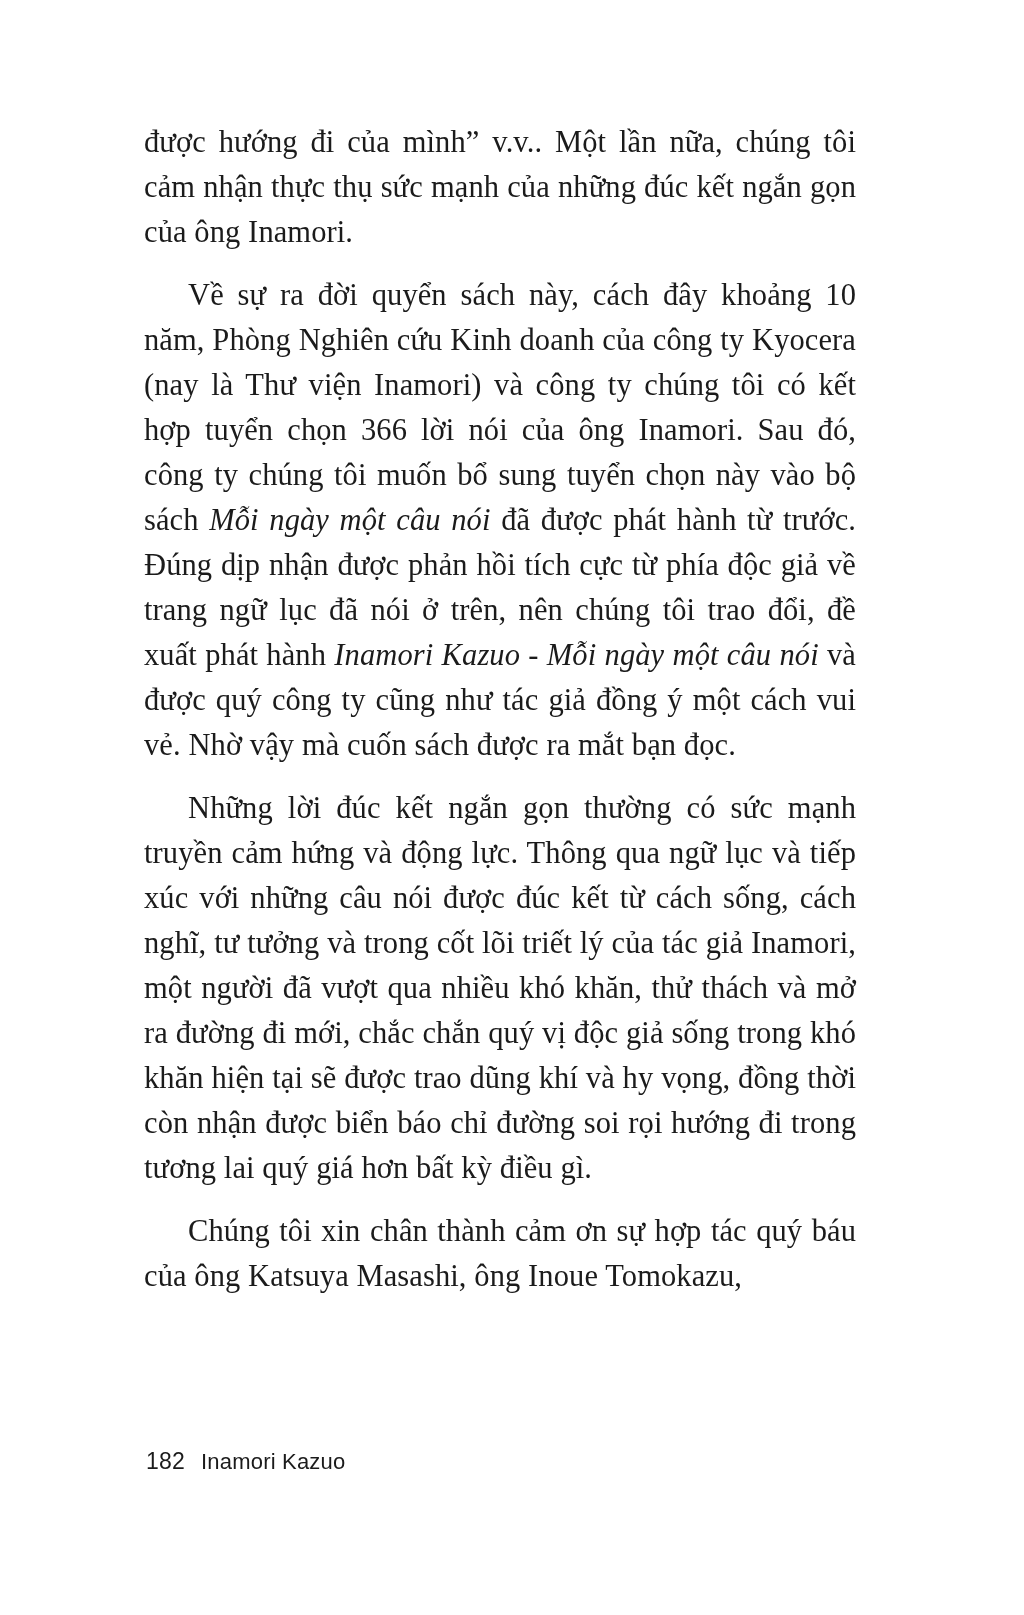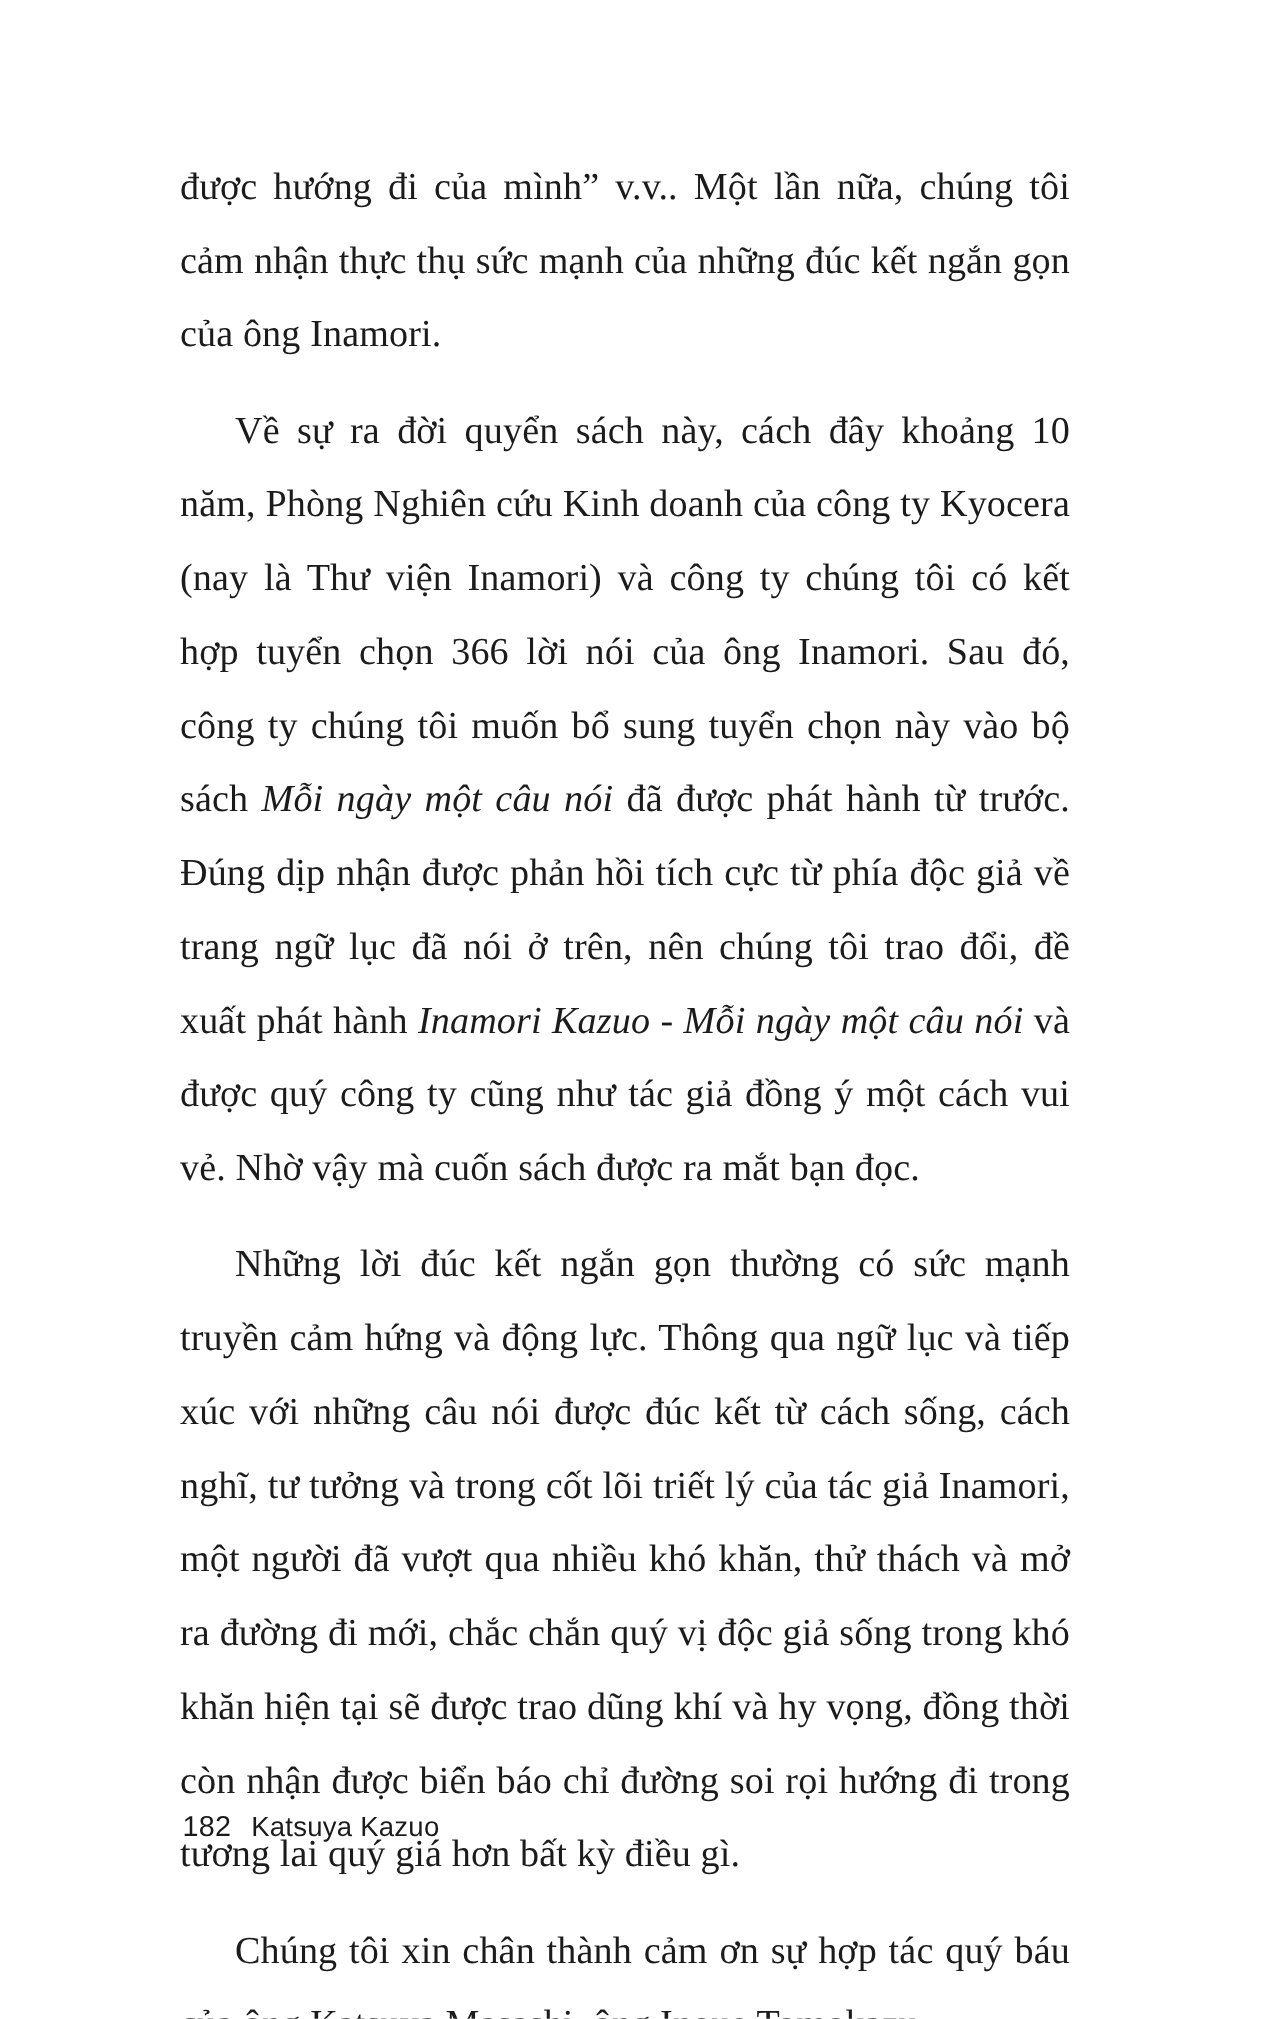--- a/index.html
+++ b/index.html
@@ -23,21 +23,21 @@
   }
   .text-column {
     position: absolute;
     left: 144px;
     top: 120px;
     width: 712px;
   }
   p.para {
     margin: 0 0 0 0;
     font-size: 30.5px;
-    line-height: 59px;
+    line-height: 45px;
     text-align: justify;
     text-justify: inter-word;
     letter-spacing: 0.1px;
     color: #1b1b1b;
     hyphens: none;
   }
   p.para + p.para {
     margin-top: 18px;
   }
   p.indent {
@@ -75,16 +75,16 @@
 
   <div class="text-column">
     <p class="para" id="p1">được hướng đi của mình” v.v.. Một lần nữa, chúng tôi cảm nhận thực thụ sức mạnh của những đúc kết ngắn gọn của ông Inamori.</p>
     <p class="para indent" id="p2">Về sự ra đời quyển sách này, cách đây khoảng 10 năm, Phòng Nghiên cứu Kinh doanh của công ty Kyocera (nay là Thư viện Inamori) và công ty chúng tôi có kết hợp tuyển chọn 366 lời nói của ông Inamori. Sau đó, công ty chúng tôi muốn bổ sung tuyển chọn này vào bộ sách <em class="title">Mỗi ngày một câu nói</em> đã được phát hành từ trước. Đúng dịp nhận được phản hồi tích cực từ phía độc giả về trang ngữ lục đã nói ở trên, nên chúng tôi trao đổi, đề xuất phát hành <em class="title">Inamori Kazuo - Mỗi ngày một câu nói</em> và được quý công ty cũng như tác giả đồng ý một cách vui vẻ. Nhờ vậy mà cuốn sách được ra mắt bạn đọc.</p>
     <p class="para indent" id="p3">Những lời đúc kết ngắn gọn thường có sức mạnh truyền cảm hứng và động lực. Thông qua ngữ lục và tiếp xúc với những câu nói được đúc kết từ cách sống, cách nghĩ, tư tưởng và trong cốt lõi triết lý của tác giả Inamori, một người đã vượt qua nhiều khó khăn, thử thách và mở ra đường đi mới, chắc chắn quý vị độc giả sống trong khó khăn hiện tại sẽ được trao dũng khí và hy vọng, đồng thời còn nhận được biển báo chỉ đường soi rọi hướng đi trong tương lai quý giá hơn bất kỳ điều gì.</p>
     <p class="para indent" id="p4">Chúng tôi xin chân thành cảm ơn sự hợp tác quý báu của ông Katsuya Masashi, ông Inoue Tomokazu,</p>
   </div>
 
   <div class="footer">
     <span class="folio">182</span>
-    <span class="running-head">Katsuya Kazuo</span>
+    <span class="running-head">Inamori Kazuo</span>
   </div>
 
 </div>
 
 </body></html>

